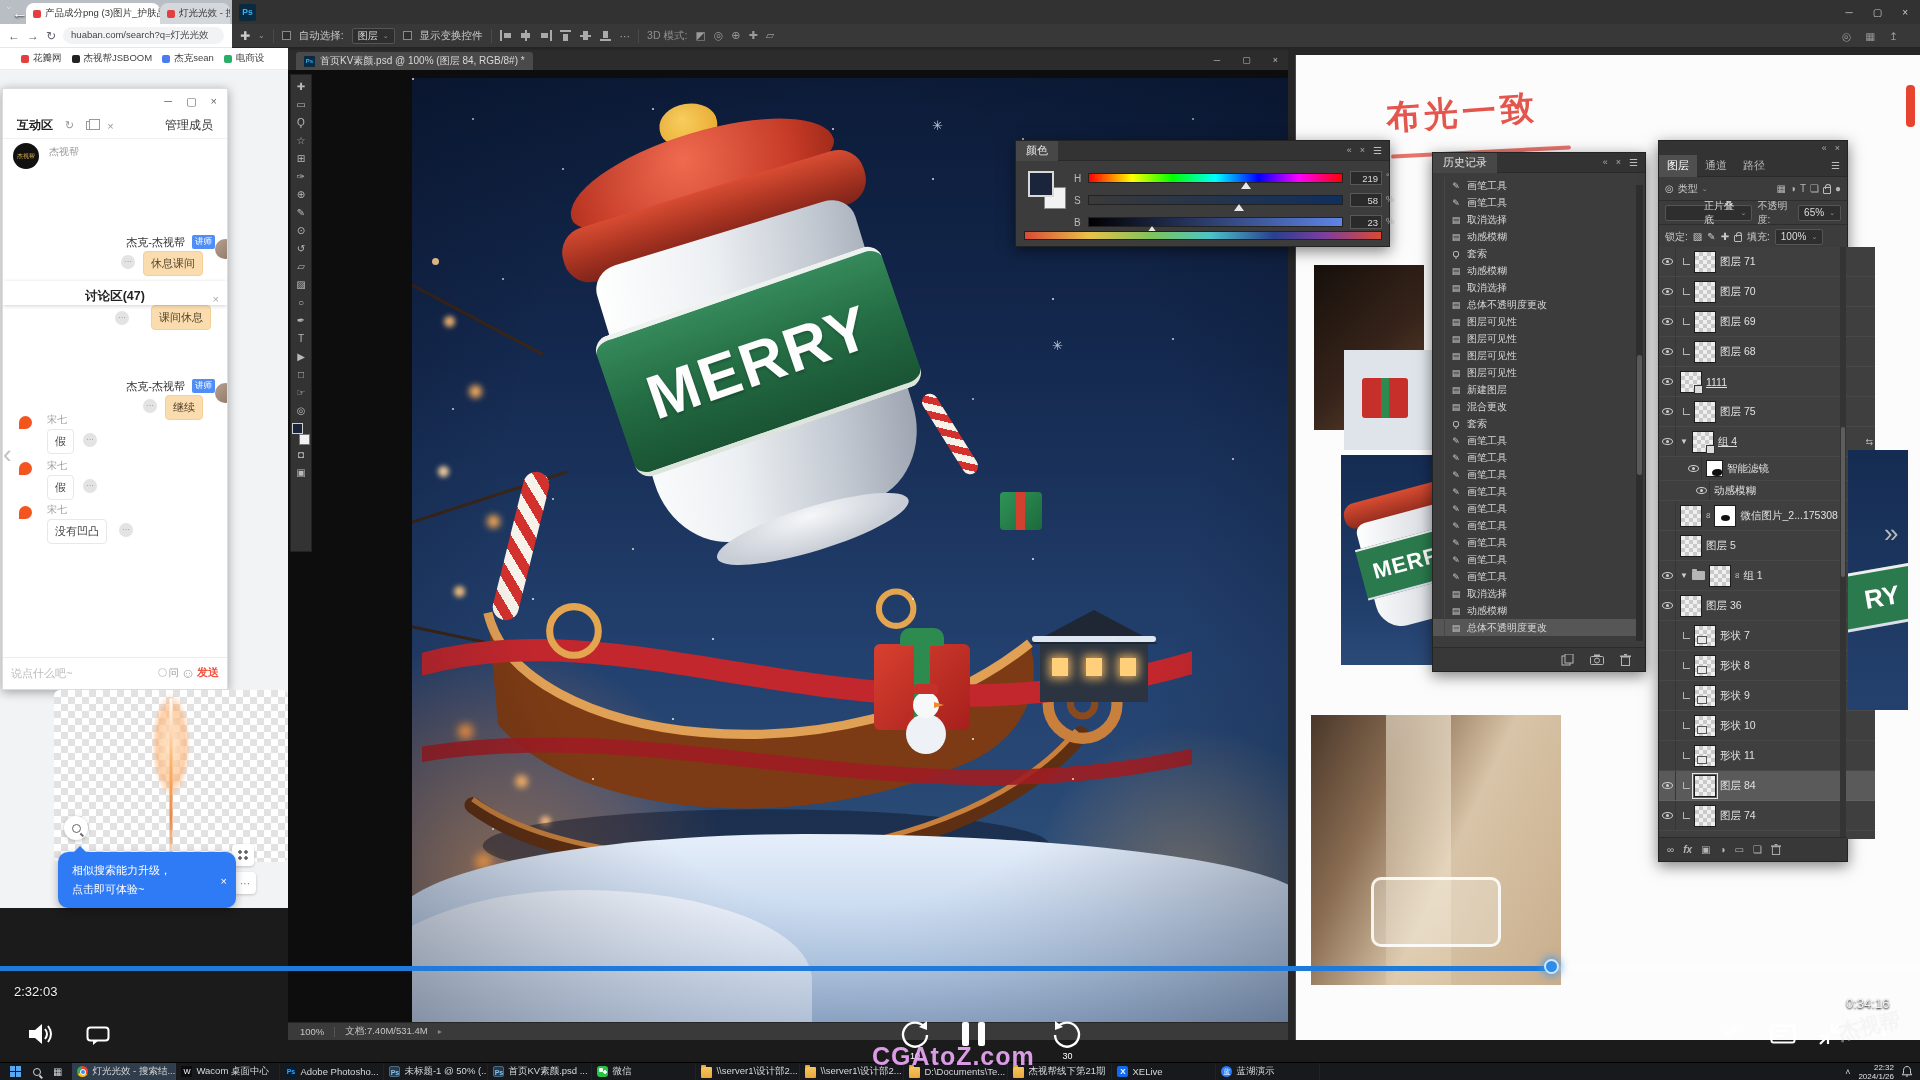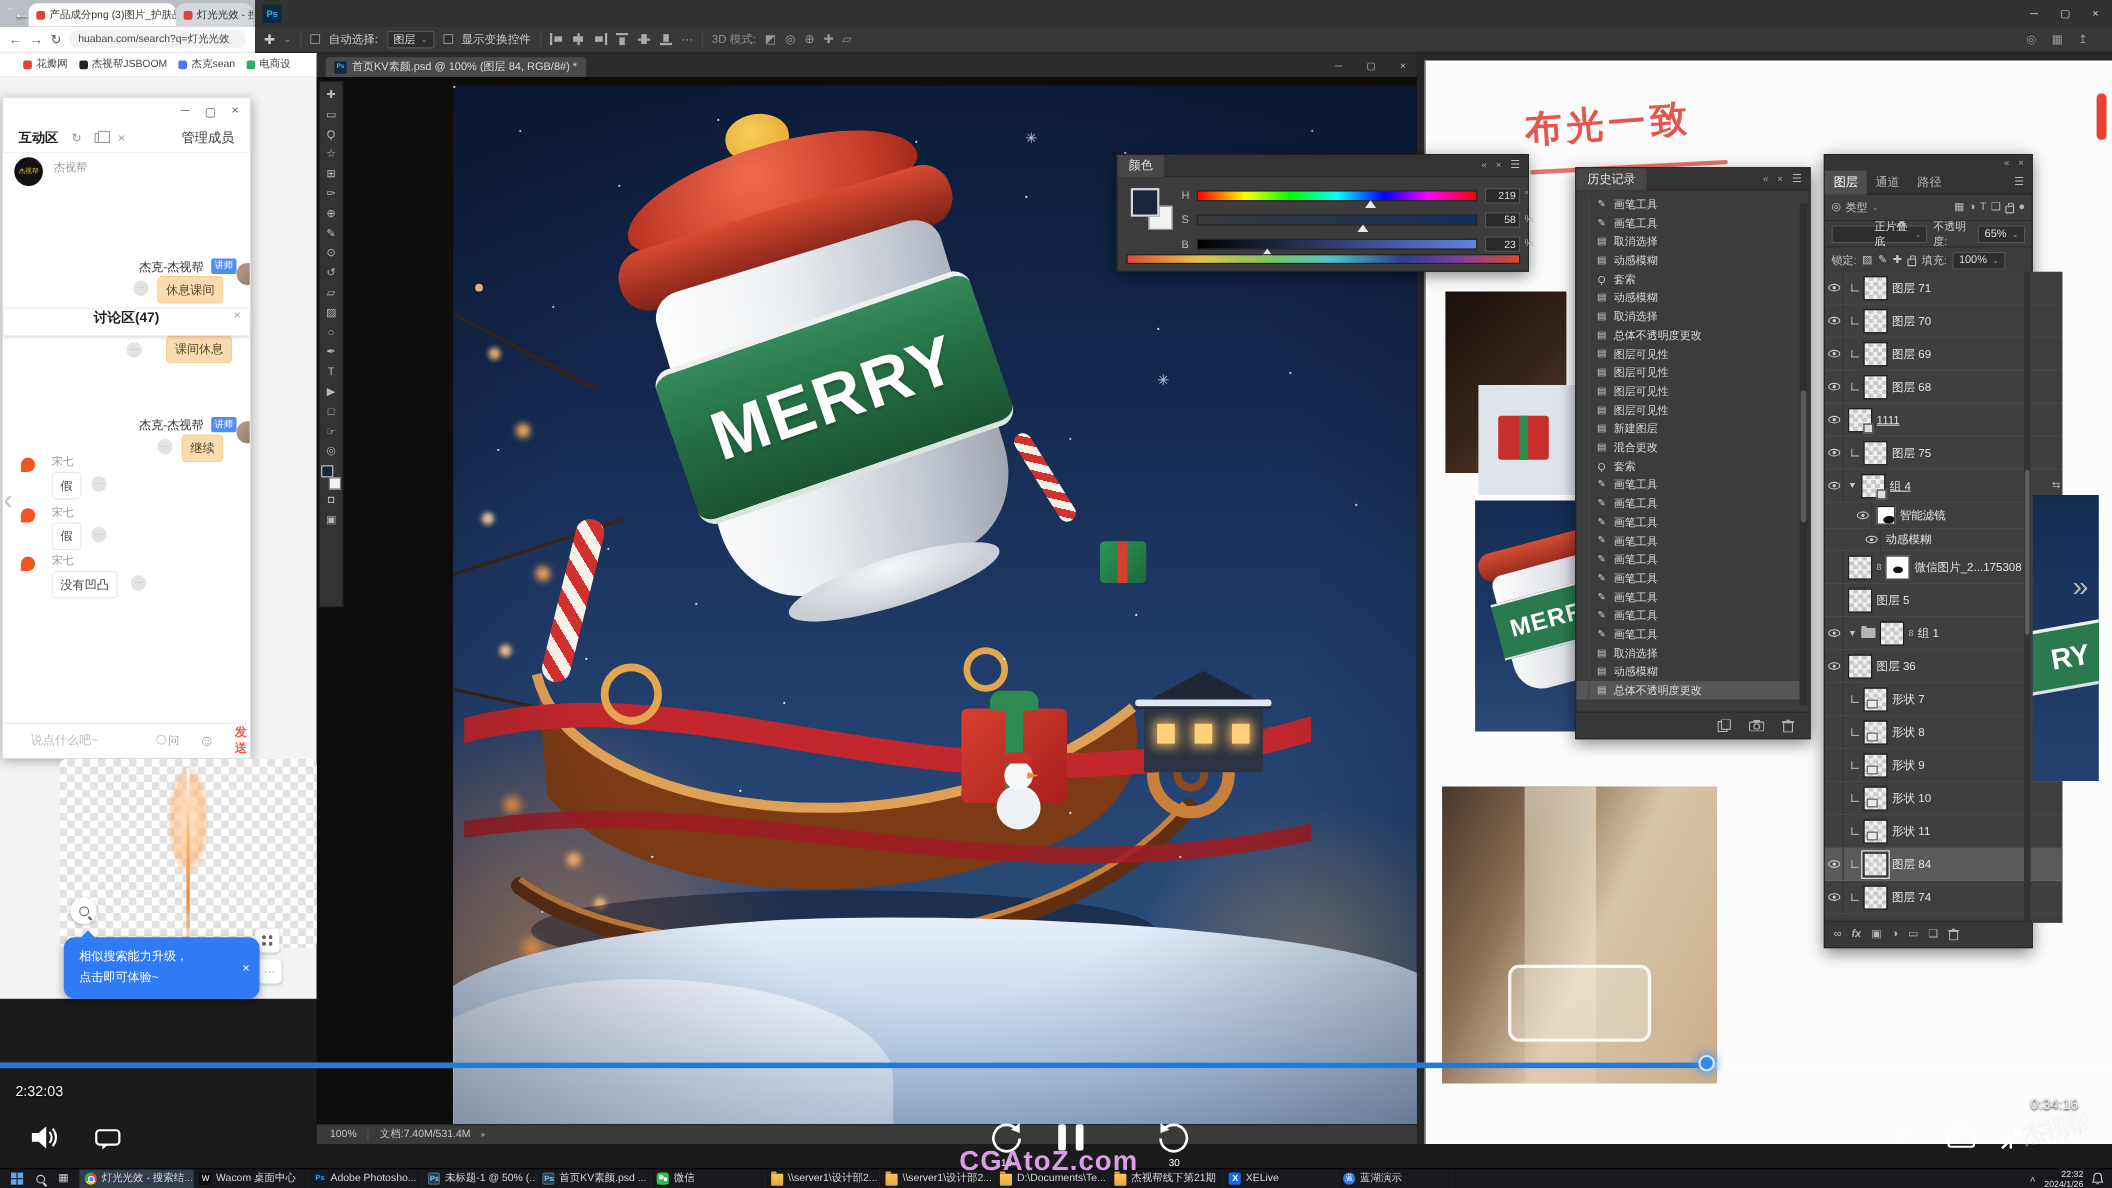--- a/index.html
+++ b/index.html
@@ -35,23 +35,23 @@
   .bubble{background:#fff;border:1px solid #e8e8e8;border-radius:4px;font-size:11px;color:#444;padding:4px 7px;display:inline-block;}
   .bubble.orange{background:#fbdcae;border:1px solid #f6cf95;color:#51422c;}
   .bubble.gray{background:#f2f2f2;border:none;color:#8a8a8a;font-size:10px;line-height:14px;}
   .moredot{width:14px;height:14px;border-radius:50%;background:#e3e3e3;color:#999;font-size:8px;text-align:center;line-height:13px;}
   .avatar{border-radius:50%;}
   .av-sys{background:#111;color:#d8b24a;font-size:6px;text-align:center;line-height:26px;}
   .av-photo{background:linear-gradient(135deg,#b7a191,#8d7463);}
   .av-user{background:#1f6df2;position:relative;overflow:hidden;}
   .av-user::after{content:"";position:absolute;left:6px;top:5px;width:13px;height:13px;border-radius:50% 50% 50% 0;background:#f4541e;}
   .badge{background:#4f8df7;color:#fff;font-size:8.5px;border-radius:2px;padding:1px 3px;}
-  .divband{background:#fff;box-shadow:0 1px 4px rgba(0,0,0,.18);display:flex;align-items:flex-start;justify-content:center;font-size:12.5px;font-weight:bold;color:#222;}
+  .divband{background:#fff;box-shadow:0 1px 4px rgba(0,0,0,.18);display:flex;align-items:flex-end;justify-content:center;font-size:12.5px;font-weight:bold;color:#222;}
   .divband .bx{position:absolute;right:8px;color:#aaa;font-weight:normal;font-size:11px;}
-  .chatinput{position:absolute;left:0;bottom:2px;width:224px;height:30px;border-top:1px solid #ececec;display:flex;align-items:center;gap:18px;padding:0 25px;background:#fff;}
+  .chatinput{position:absolute;left:0;bottom:2px;width:224px;height:30px;border-top:1px solid #ececec;display:flex;align-items:center;gap:2px;padding:0 8px;background:#fff;}
   .chatinput input{border:none;outline:none;font-size:11px;color:#444;width:96px;background:transparent;}
   .chatinput input::placeholder{color:#bbb;}
   .askwrap{display:flex;align-items:center;gap:2px;color:#999;font-size:10px;margin-left:auto;}
   .askwrap .ring{width:9px;height:9px;border:1px solid #ccc;border-radius:50%;}
   .smiley{color:#999;font-size:14px;}
   .sendbtn{color:#f25643;font-size:11px;font-weight:bold;}
 
   
   .checker{background-image:conic-gradient(#e2e2e2 0 25%,#fff 0 50%,#e2e2e2 0 75%,#fff 0);background-size:14px 14px;}
   .flamecard{left:54px;top:690px;width:234px;height:172px;border-radius:6px;overflow:hidden;}

